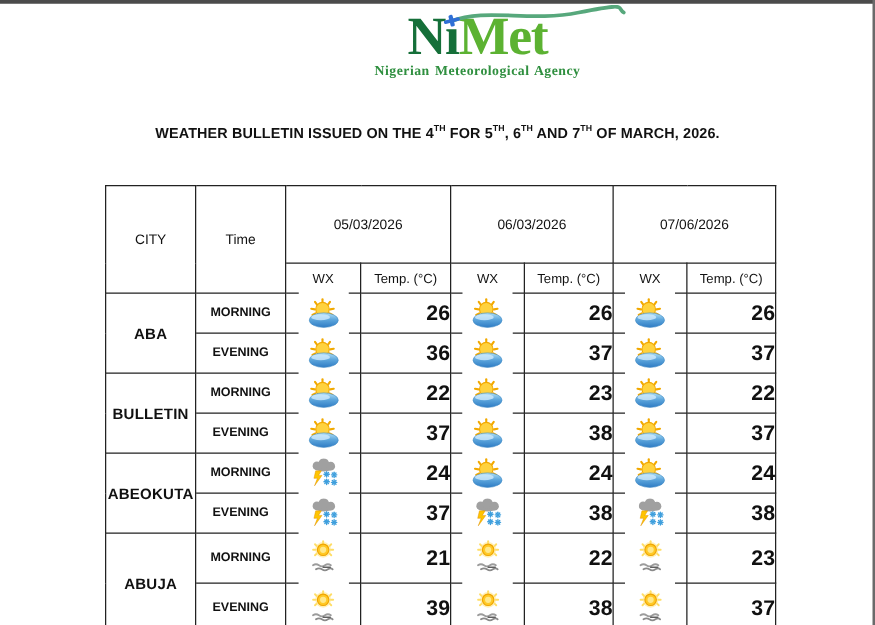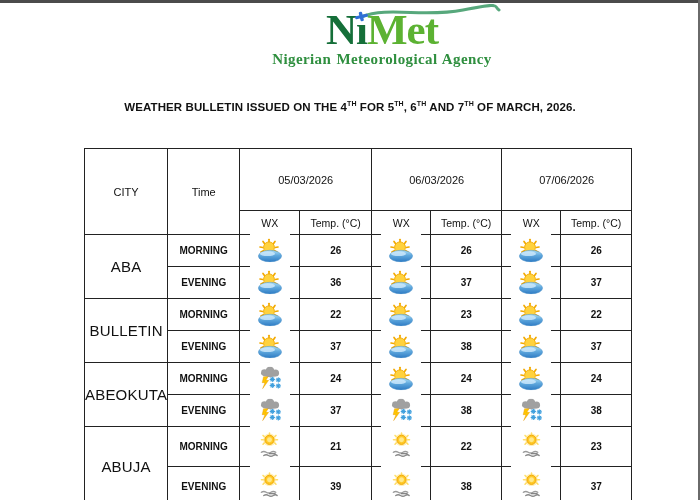--- a/index.html
+++ b/index.html
@@ -13,36 +13,36 @@
   
   .logo{position:absolute;top:4px;left:0;width:100%;display:flex;flex-direction:column;align-items:center;padding-left:32px;}
   .swoosh{position:relative;left:48px;margin-bottom:-13px;}
   .swoosh path{stroke:var(--swoosh-green,#57a87c);}
   .brand{font-family:"Liberation Serif", serif;font-weight:bold;font-size:43px;line-height:46px;letter-spacing:-1px;white-space:nowrap;}
   .ni{color:var(--dark-green,#156f39);}
   .met{color:var(--light-green,#5cb232);}
   .iwrap{position:relative;display:inline-block;}
   .sat{position:absolute;left:-2px;top:4px;}
   .sat rect{fill:var(--sat-blue,#2f6fd6);}
-  .tagline{font-family:"Liberation Serif", serif;font-weight:bold;font-size:15px;
+  .tagline{font-family:"Liberation Serif", serif;font-weight:bold;font-size:11px;
            color:var(--tagline-green,#2f8f3f);margin-top:-2px;letter-spacing:0.4px;word-spacing:1px;}
 
   
   .title{position:absolute;top:101px;left:0;width:100%;text-align:center;font-weight:bold;
          font-size:11.5px;color:#111;letter-spacing:0.1px;}
   .title sup{font-size:7px;line-height:0;}
 
   
   table{position:absolute;left:84px;top:148px;border-collapse:collapse;table-layout:fixed;background:#fff;}
   th,td{border:1px solid #222;padding:0;text-align:center;vertical-align:middle;color:#111;}
   th{font-size:11px;font-weight:normal;}
   th.sub{font-size:10.5px;margin-top:28px;}
-  td.city{font-size:15px;font-weight:normal;letter-spacing:0.2px;margin-left:48px;}
+  td.city{font-size:12px;font-weight:bold;letter-spacing:0.2px;margin-left:48px;}
   td.time{font-size:10px;font-weight:bold;}
-  td.temp{font-size:10px;font-weight:bold;}
+  td.temp{font-size:17px;font-weight:bold;text-align:right;}
   td.wx{position:relative;}
   .iconbox{position:absolute;left:50%;top:50%;transform:translate(-50%,-50%);
            width:40px;height:calc(100% + 10px);background:#fff;
            display:flex;align-items:center;justify-content:center;}
   .iconbox svg{display:block;}
   .defs-holder{position:absolute;width:0;height:0;overflow:hidden;}
 </style>
 </head>
 <body>
 

